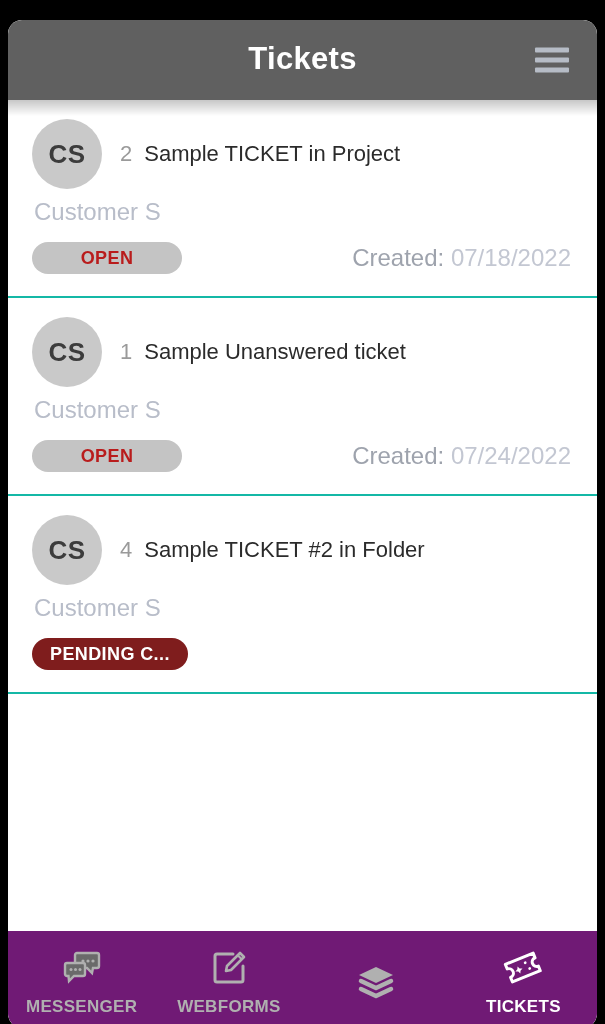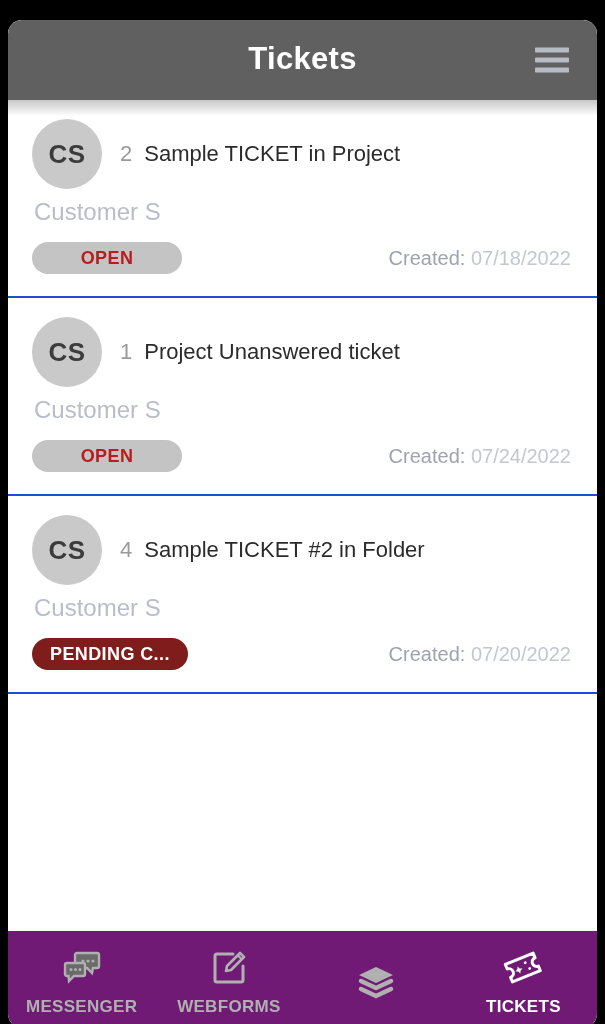--- a/index.html
+++ b/index.html
@@ -89,21 +89,21 @@
   
   .ticket-list {
     position: relative;
     flex: 1 1 auto;
     background: #ffffff;
     overflow: hidden;
   }
   .ticket-row {
     position: relative;
     padding: 18px 24px 14px 24px;
-    border-bottom: 2px solid #1d4ed8;
+    border-bottom: 2px solid #14b8a6;
     box-sizing: border-box;
     height: 198px;
     cursor: pointer;
   }
   .ticket-top {
     display: flex;
     align-items: center;
     height: 72px;
   }
   .avatar {
@@ -165,21 +165,21 @@
   }
   .status-open {
     background: #c4c4c4;
     color: #b91c1c;
   }
   .status-pending {
     background: #7f1d1d;
     color: #ffffff;
   }
   .created {
-    font-size: 20px;
+    font-size: 24px;
     white-space: nowrap;
     padding-right: 2px;
     text-align: right;
   }
   .created-label {
     color: #9ea3ad;
   }
   .created-date {
     color: #c3c7d2;
   }
@@ -257,21 +257,21 @@
             <span class="created-date">07/18/2022</span>
           </span>
         </div>
       </div>
 
       <div class="ticket-row">
         <div class="ticket-top">
           <div class="avatar">CS</div>
           <div class="ticket-heading">
             <span class="ticket-number">1</span>
-            <span class="ticket-title">Project Unanswered ticket</span>
+            <span class="ticket-title">Sample Unanswered ticket</span>
           </div>
         </div>
         <div class="ticket-customer">Customer S</div>
         <div class="ticket-bottom">
           <span class="status-badge status-open">OPEN</span>
           <span class="created">
             <span class="created-label">Created:</span>
             <span class="created-date">07/24/2022</span>
           </span>
         </div>
@@ -281,24 +281,20 @@
         <div class="ticket-top">
           <div class="avatar">CS</div>
           <div class="ticket-heading">
             <span class="ticket-number">4</span>
             <span class="ticket-title">Sample TICKET #2 in Folder</span>
           </div>
         </div>
         <div class="ticket-customer">Customer S</div>
         <div class="ticket-bottom">
           <span class="status-badge status-pending">PENDING C...</span>
-          <span class="created">
-            <span class="created-label">Created:</span>
-            <span class="created-date">07/20/2022</span>
-          </span>
         </div>
       </div>
 
     </div>
 
     <div class="bottom-nav">
 
       <div class="nav-item">
         <div class="nav-icon">
           <svg width="40" height="36" viewBox="0 0 40 36" fill="none">

